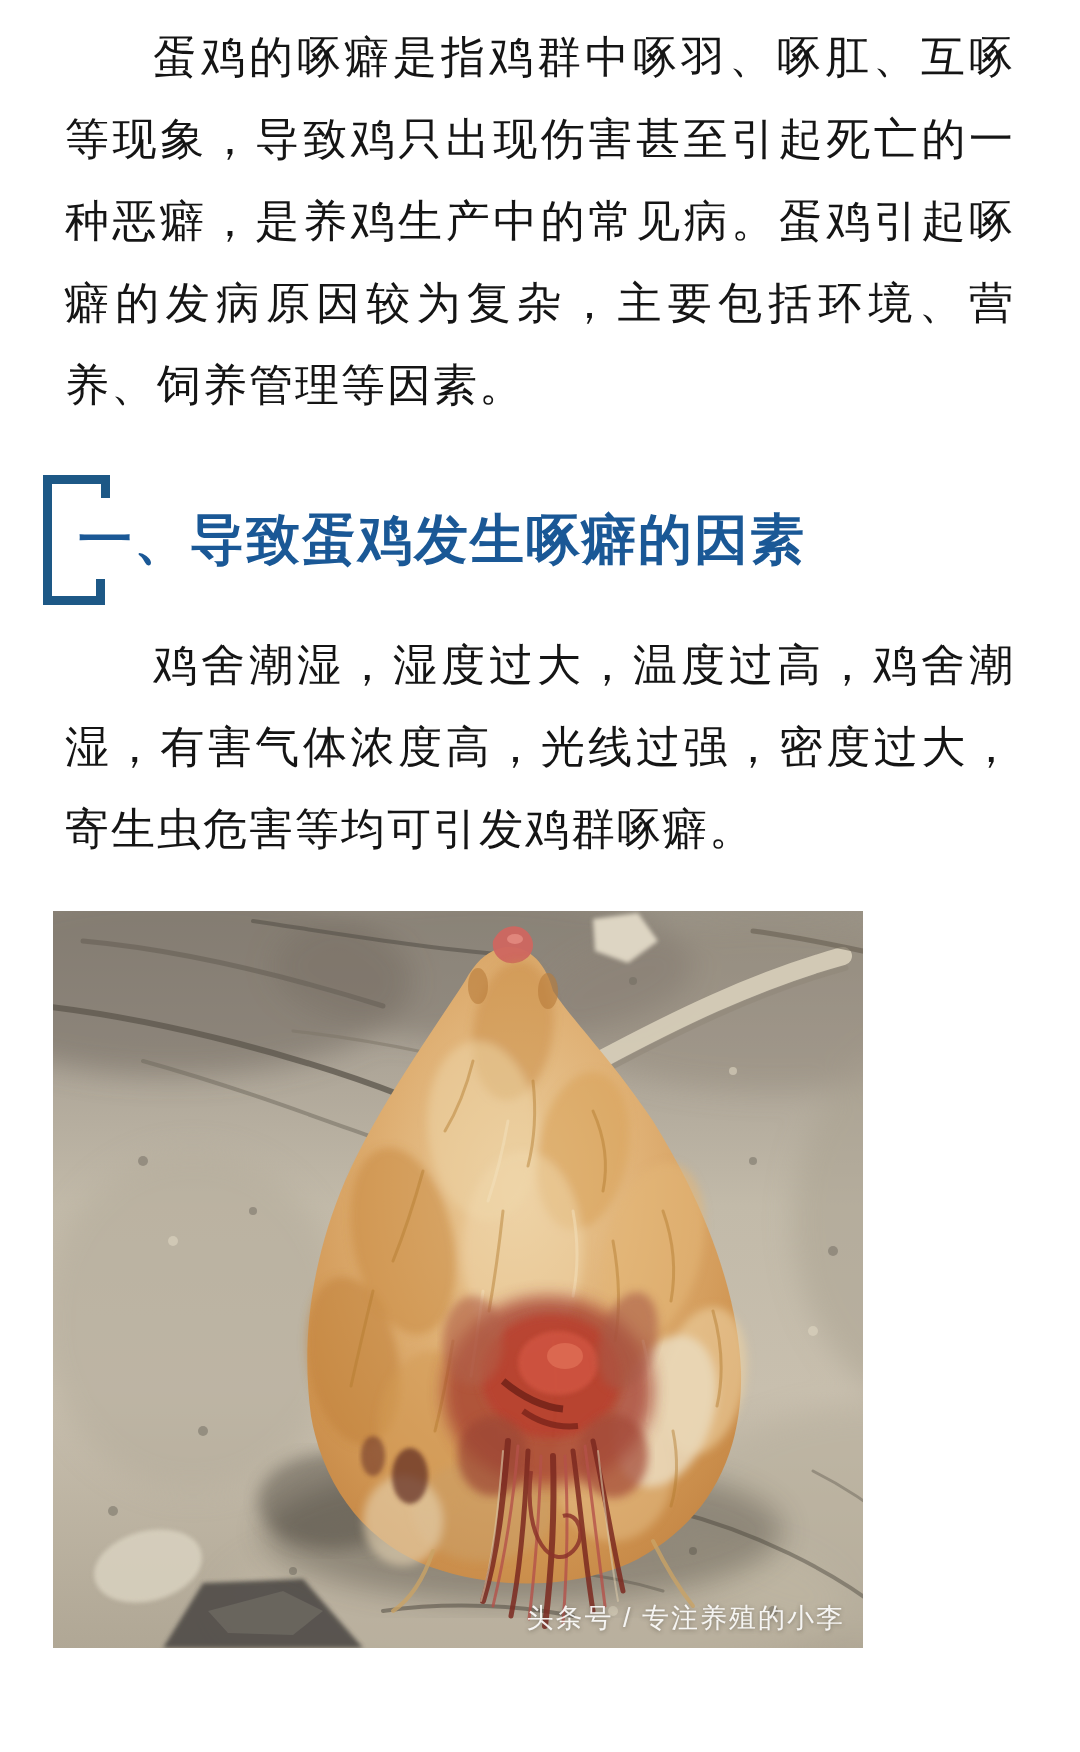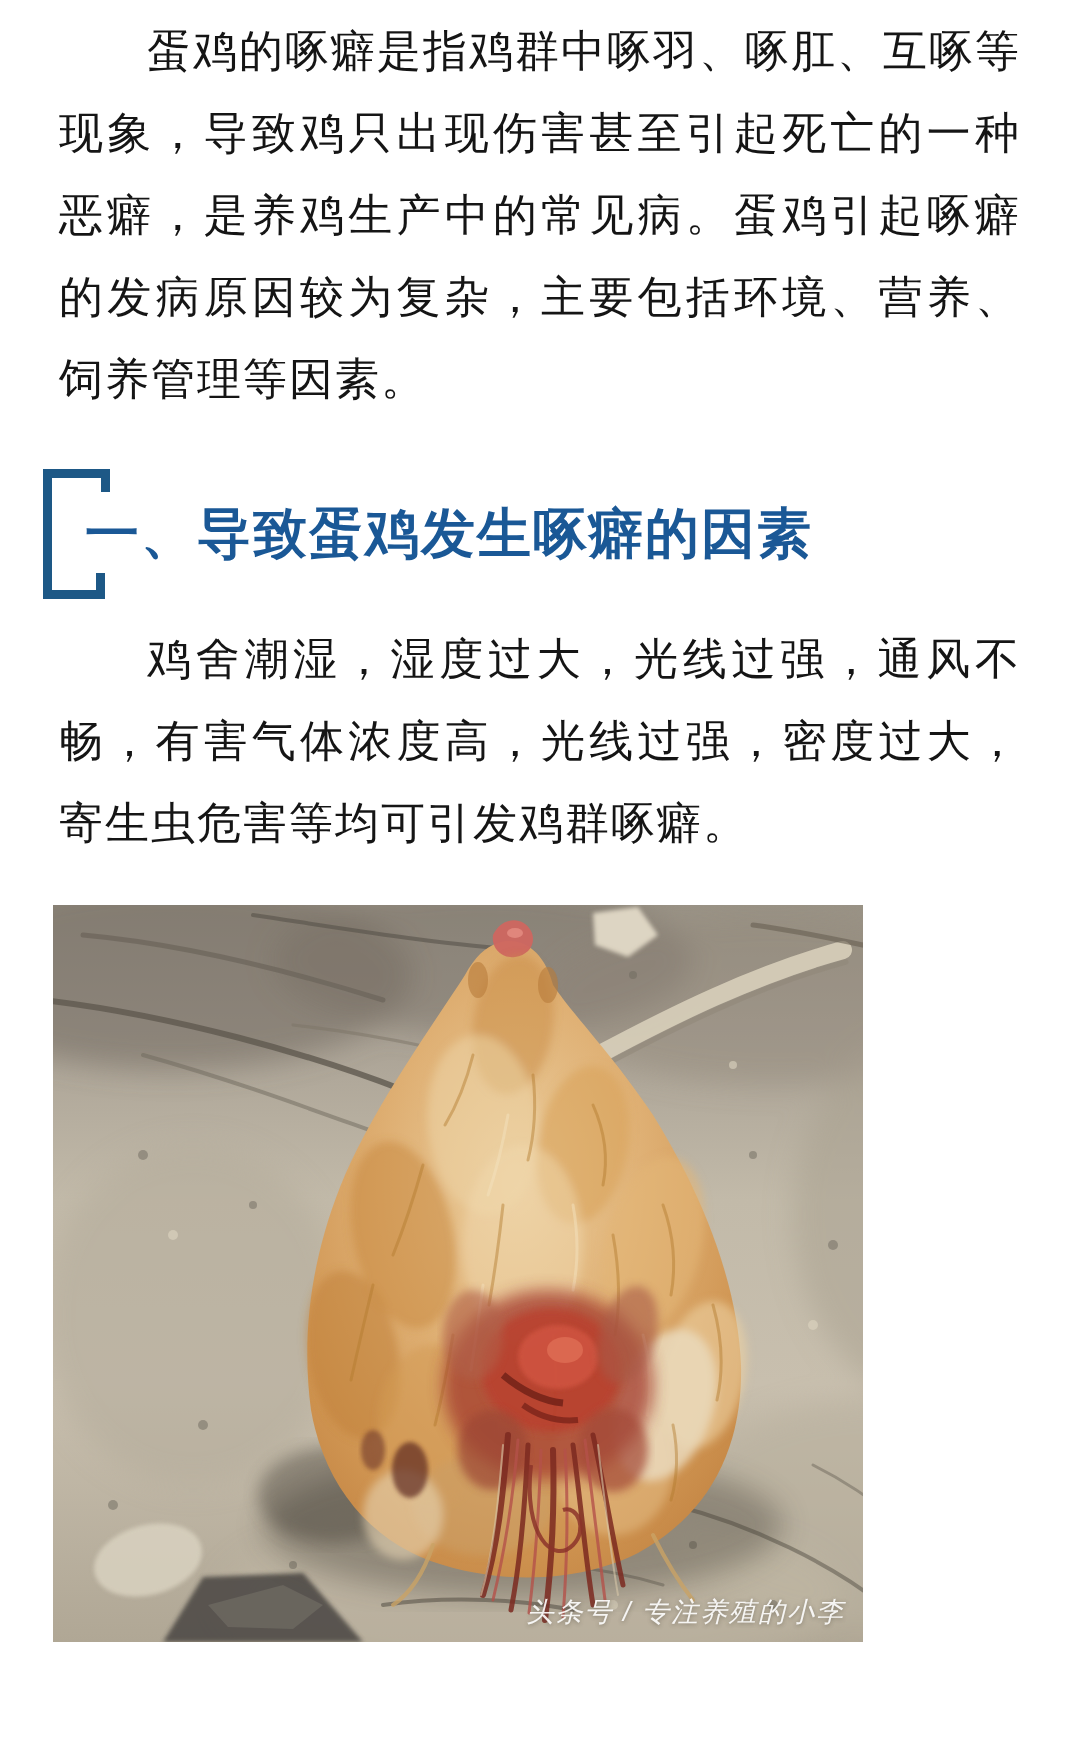--- a/index.html
+++ b/index.html
@@ -12,37 +12,37 @@
     font-family: "Liberation Sans", "DejaVu Sans", sans-serif;
     color: #151515;
     height: 1752px;
     overflow: hidden;
   }
   .content {
     padding: 4px 53px 0 53px;
     width: 974px;
   }
   .para {
-    margin: 6px;
+    margin: 12px;
     font-size: 44px;
     line-height: 82px;
     letter-spacing: 2px;
     text-align: justify;
     text-justify: inter-ideograph;
     text-indent: 88px;
     color: #151515;
     word-break: normal;
   }
   .heading-row {
     position: relative;
     margin-top: 49px;
     height: 130px;
     display: flex;
     align-items: center;
-    padding-left: 32px;
+    padding-left: 25px;
   }
   .bracket-svg {
     position: absolute;
     left: -10px;
     top: 0;
     display: block;
   }
   .section-title {
     margin: 0;
     font-size: 54px;
@@ -63,21 +63,20 @@
   .env-para {
     margin-top: 19px;
   }
   .photo-figure {
     position: relative;
     margin: 41px 0 0 0;
     width: 810px;
     height: 737px;
     overflow: hidden;
     background: #b9b1a2;
-    font-style: italic;
   }
   .photo-figure svg { display: block; }
   .watermark {
     position: absolute;
     right: 18px;
     bottom: 12px;
     font-size: 27px;
     letter-spacing: 2px;
     color: rgba(255,255,255,0.9);
     text-shadow: 0 1px 4px rgba(60,55,45,0.45);
@@ -92,21 +91,21 @@
   <p class="para">蛋鸡的啄癖是指鸡群中啄羽、啄肛、互啄等现象，导致鸡只出现伤害甚至引起死亡的一种恶癖，是养鸡生产中的常见病。蛋鸡引起啄癖的发病原因较为复杂，主要包括环境、营养、饲养管理等因素。</p>
 
   <div class="heading-row">
     <svg class="bracket-svg" width="67" height="130" viewBox="0 0 67 130" xmlns="http://www.w3.org/2000/svg">
       <polyline points="62.5,23 62.5,4.5 4.5,4.5 4.5,125.5 57.5,125.5 57.5,104" fill="none" stroke="#1d5886" stroke-width="9"></polyline>
     </svg>
     <h1 class="section-title">一、导致蛋鸡发生啄癖的因素</h1>
   </div>
 
 
-  <p class="para env-para">鸡舍潮湿，湿度过大，光线过强，通风不畅，有害气体浓度高，光线过强，密度过大，寄生虫危害等均可引发鸡群啄癖。</p>
+  <p class="para env-para">鸡舍潮湿，湿度过大，温度过高，鸡舍潮湿，有害气体浓度高，光线过强，密度过大，寄生虫危害等均可引发鸡群啄癖。</p>
 
   <figure class="photo-figure">
     <svg width="974" height="737" viewBox="0 0 974 737" xmlns="http://www.w3.org/2000/svg">
       <defs>
         <linearGradient id="gGround" x1="0" y1="0" x2="0" y2="1">
           <stop offset="0" stop-color="#9a9386"></stop>
           <stop offset="0.18" stop-color="#aaa295"></stop>
           <stop offset="0.40" stop-color="#c2baa9"></stop>
           <stop offset="0.65" stop-color="#c8bfae"></stop>
           <stop offset="1" stop-color="#b0a795"></stop>

